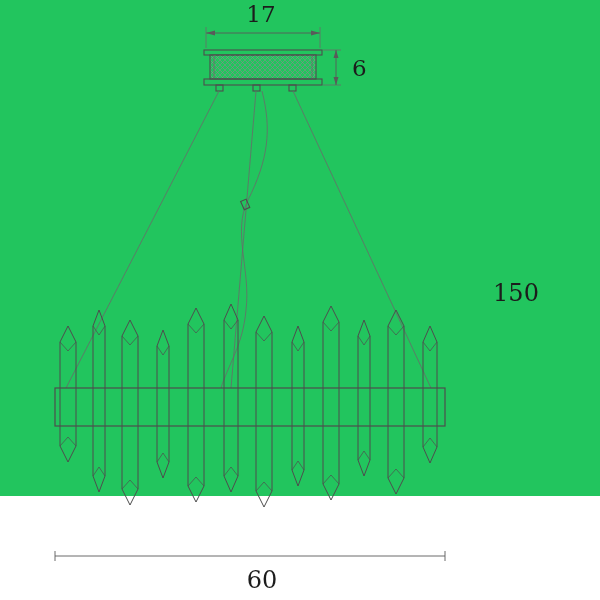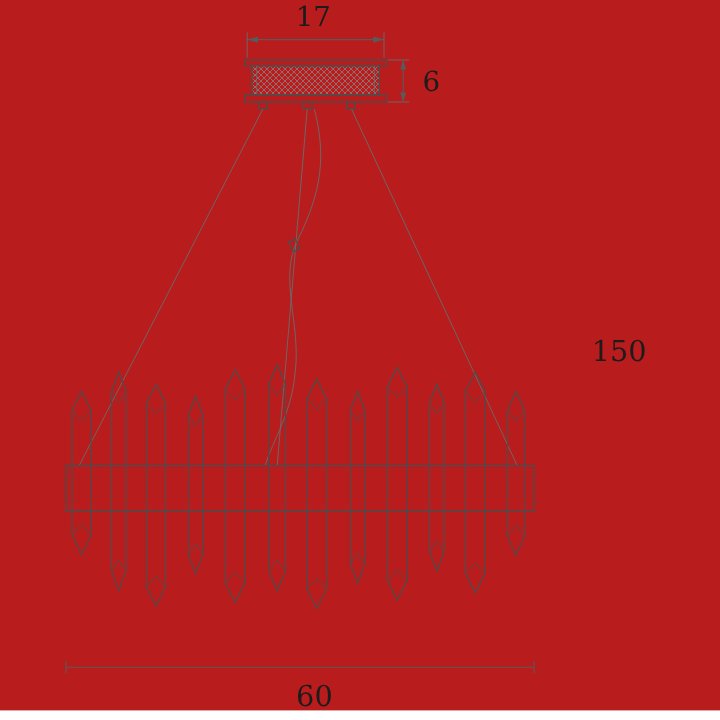--- a/index.html
+++ b/index.html
@@ -6,23 +6,23 @@
     margin: 0;
     padding: 0;
     background: #ffffff;
     width: 600px;
     height: 600px;
     overflow: hidden;
     font-family: "DejaVu Serif", serif;
   }
   #stage {
     width: 600px;
-    height: 592px;
+    height: 496px;
     position: relative;
-    background: #b91c1c;
+    background: #22c55e;
   }
   svg { display: block; }
   text {
     font-family: "DejaVu Serif", serif;
     fill: #1c1c1c;
   }
   .dim-label { font-size: 23px; }
   .dim-label-large { font-size: 24px; }
   .objline { stroke: #4d4d4d; stroke-width: 1.1; fill: none; }
   .thinline { stroke: #6a6a6a; stroke-width: 0.8; fill: none; }

